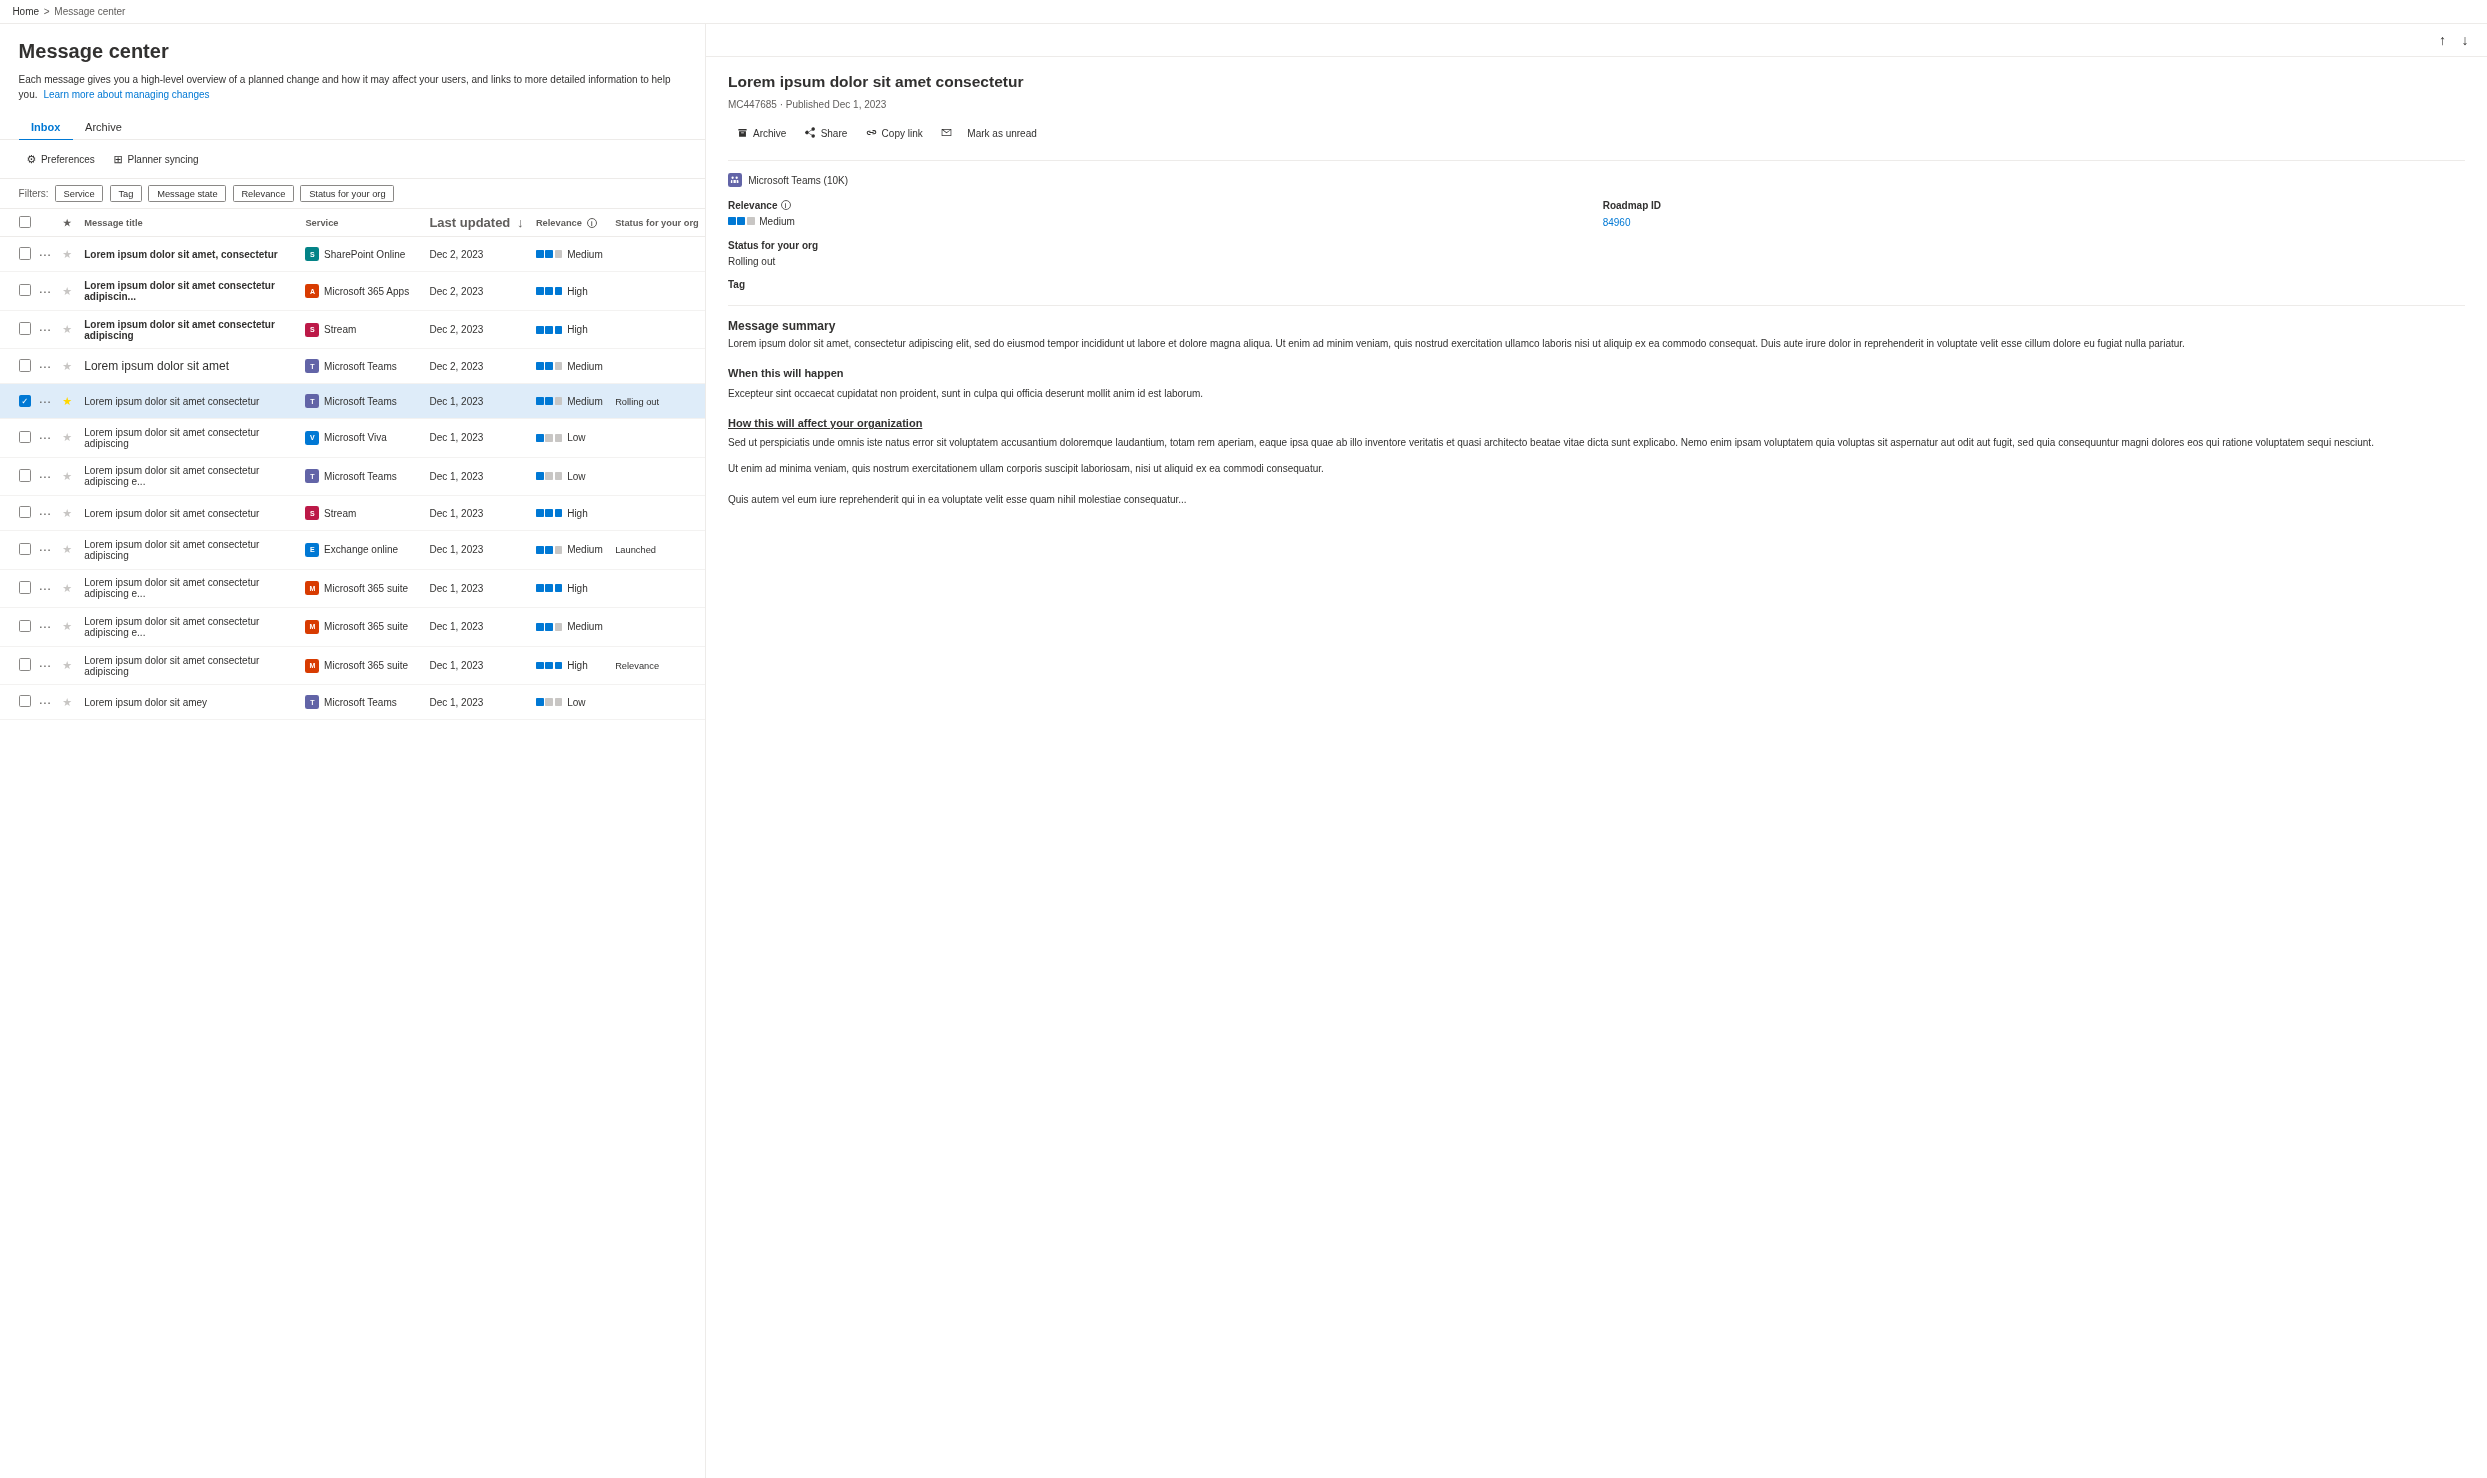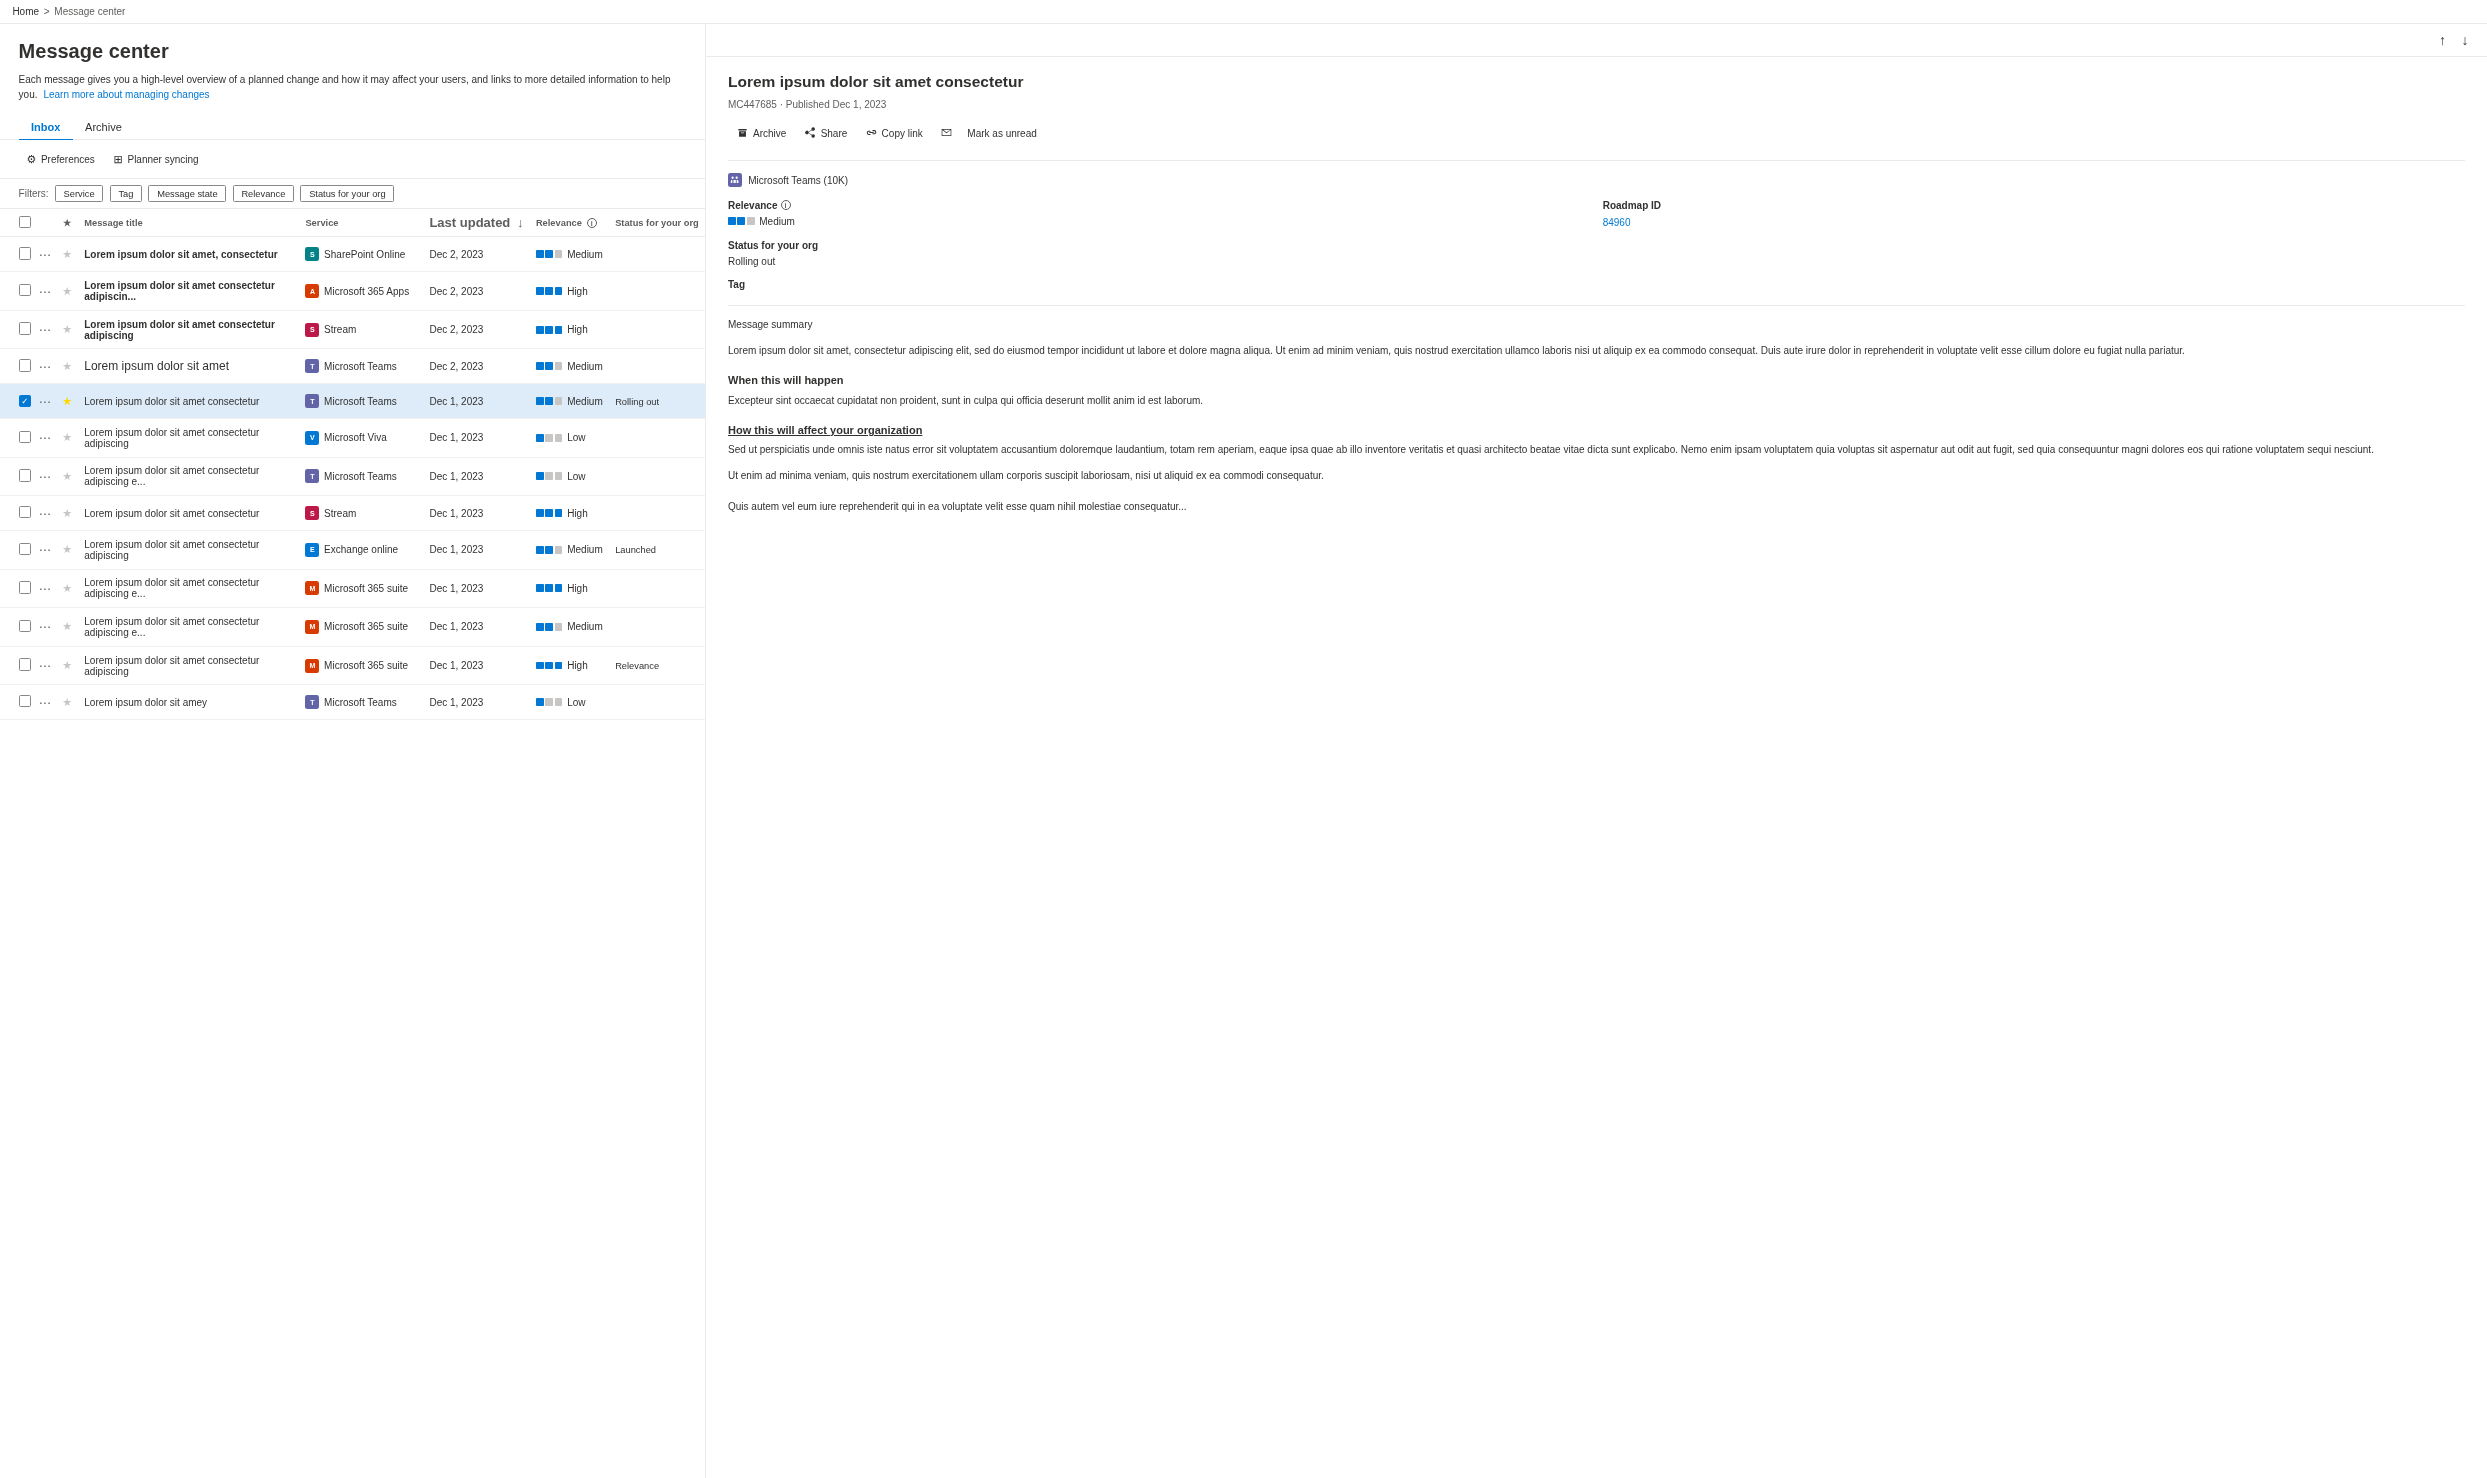--- a/index.html
+++ b/index.html
@@ -675,21 +675,21 @@
         </div>
       </div>
 
       <div style="margin-bottom:15.5px;">
         <div style="font-size:10px; font-weight:600; color:#323130; margin-bottom:6.2px;">Tag</div>
       </div>
 
       <hr style="border:none; border-top: 0.8px solid #edebe9; margin-bottom:12.4px;">
 
       <div style="margin-bottom:15.5px;">
-        <h3 style="font-size:10px; font-weight:400; color:#323130; margin-bottom:13px;">Message summary</h3>
+        <h3 style="font-size:12px; font-weight:700; color:#323130; margin-bottom:3px;">Message summary</h3>
         <p style="font-size:10px; color:#323130; line-height:1.6;">Lorem ipsum dolor sit amet, consectetur adipiscing elit, sed do eiusmod tempor incididunt ut labore et dolore magna aliqua. Ut enim ad minim veniam, quis nostrud exercitation ullamco laboris nisi ut aliquip ex ea commodo consequat. Duis aute irure dolor in reprehenderit in voluptate velit esse cillum dolore eu fugiat nulla pariatur.</p>
       </div>
 
       <div style="margin-bottom:15.5px;">
         <h3 style="font-size:11px; font-weight:600; color:#323130; margin-bottom:6.2px;">When this will happen</h3>
         <p style="font-size:10px; color:#323130; line-height:1.6;">Excepteur sint occaecat cupidatat non proident, sunt in culpa qui officia deserunt mollit anim id est laborum.</p>
       </div>
 
       <div style="margin-bottom:15.5px;">
         <h3 style="font-size:11px; font-weight:600; color:#323130; margin-bottom:6.2px;text-decoration:underline;">How this will affect your organization</h3>

